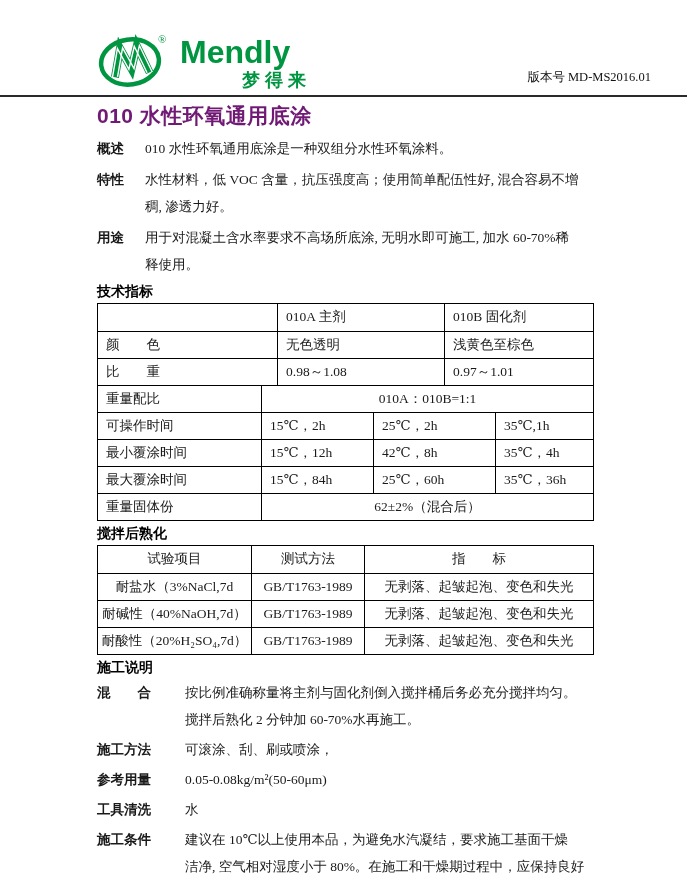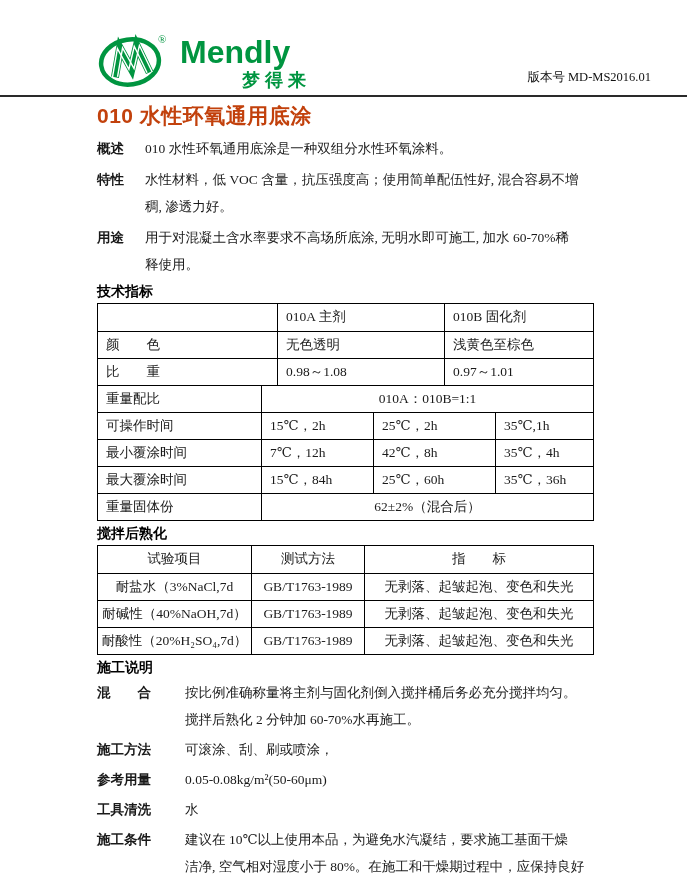--- a/index.html
+++ b/index.html
@@ -26,21 +26,21 @@
     color:var(--brand-green,#009540);
     margin-top:3px; padding-left:62px;
   }
   .version { position:absolute; right:36px; bottom:9px; font-size:12.5px; color:#111; }
 
   
   .content { padding:0 36px 0 97px; }
   .title {
     font-family:"Liberation Sans","DejaVu Sans",sans-serif;
     font-weight:700; font-size:21px; letter-spacing:0.5px;
-    margin:5px 0 5px 0; color:#c2410c;
+    margin:5px 0 5px 0; color:#701a75;
   }
 
   .intro-row { display:flex; font-size:13.5px; line-height:27px; margin-bottom:4px; }
   .ilabel { width:48px; flex:none; font-family:"Liberation Sans","DejaVu Sans",sans-serif; font-weight:700; }
   .ibody { flex:1; }
 
   .sec-heading {
     font-family:"Liberation Sans","DejaVu Sans",sans-serif;
     font-weight:700; font-size:14px; margin:3px 0 3px 0; height:18px; line-height:18px; color:#000;
   }
@@ -144,21 +144,21 @@
       <div class="td spancell">010A：010B=1:1</div>
     </div>
     <div class="tr">
       <div class="td w-label">可操作时间</div>
       <div class="td w-3a">15℃，2h</div>
       <div class="td w-3b">25℃，2h</div>
       <div class="td w-3c">35℃,1h</div>
     </div>
     <div class="tr">
       <div class="td w-label">最小覆涂时间</div>
-      <div class="td w-3a">7℃，12h</div>
+      <div class="td w-3a">15℃，12h</div>
       <div class="td w-3b">42℃，8h</div>
       <div class="td w-3c">35℃，4h</div>
     </div>
     <div class="tr">
       <div class="td w-label">最大覆涂时间</div>
       <div class="td w-3a">15℃，84h</div>
       <div class="td w-3b">25℃，60h</div>
       <div class="td w-3c">35℃，36h</div>
     </div>
     <div class="tr">

